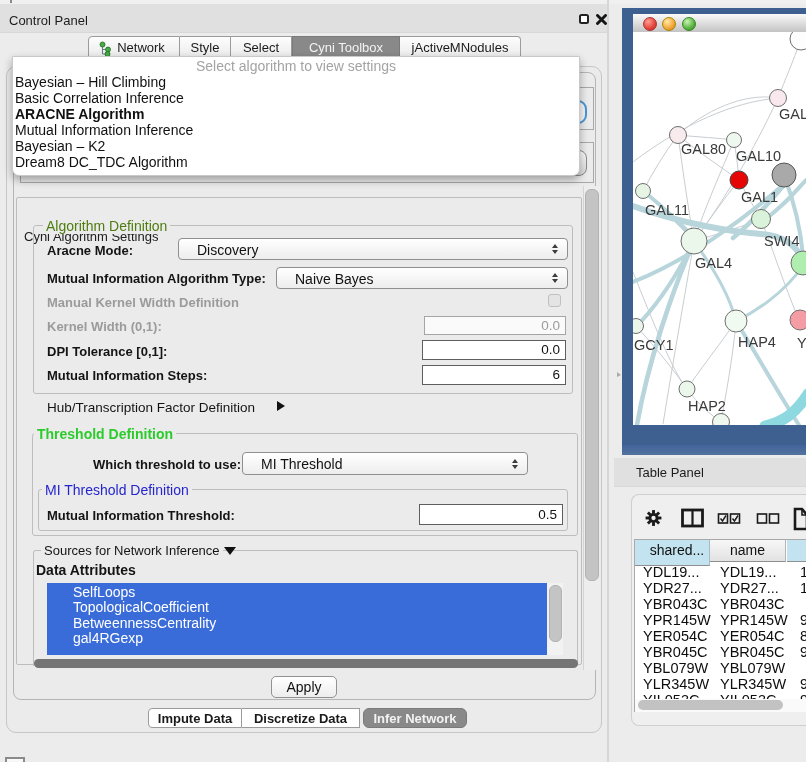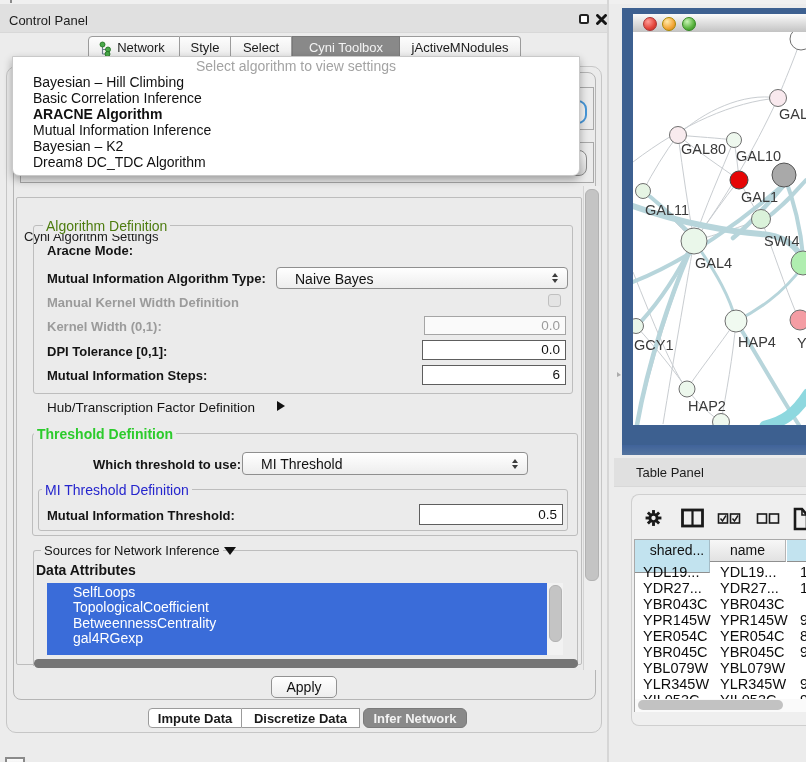--- a/index.html
+++ b/index.html
@@ -67,20 +67,27 @@
   <div class="abs" style="left:16px;top:197px;width:566px;height:468px;border:1px solid #bdbdbd;border-radius:2px;box-sizing:border-box;"></div>
   <div class="gtitle" style="left:21px;top:189px;color:#202020;font-size:13px;margin-top:40px;">Cyni Algorithm Settings</div>
 
   <div class="abs" style="left:583px;top:186px;width:17px;height:484px;background:#ededed;border-left:1px solid #d4d4d4;box-sizing:border-box;"></div>
   <div class="scroll-thumb" style="left:585px;top:189px;width:12px;height:390px;"></div>
 
   <div class="grp" style="left:33px;top:225px;width:540px;height:169px;"></div>
   <div class="gtitle" style="left:43px;top:218px;color:#4d7c0f;">Algorithm Definition</div>
 
   <div class="lbl" style="left:47px;top:243px;">Aracne Mode:</div>
+  <div class="combo" style="left:178px;top:238px;width:390px;height:22px;">
+    <span class="ct">Discovery</span>
+    <div class="updn" style="top:5px;">
+        <div class="tu"></div>
+        <div class="td"></div>
+      </div>
+  </div>
 
   <div class="lbl" style="left:47px;top:271px;">Mutual Information Algorithm Type:</div>
   <div class="combo" style="left:276px;top:267px;width:292px;height:22px;">
     <span class="ct">Naive Bayes</span>
     <div class="updn" style="top:5px;">
         <div class="tu"></div>
         <div class="td"></div>
       </div>
   </div>
 
@@ -133,21 +140,21 @@
   <div class="abs" style="left:271px;top:676px;width:66px;height:22px;background:linear-gradient(#ffffff,#ededed);border:1px solid #929292;border-radius:5px;box-sizing:border-box;text-align:center;font-size:14px;color:#111;line-height:20px;">Apply</div>
 
   <div class="tab" style="left:148px;top:708px;width:94px;height:20px;border-radius:4px 0 0 4px;background:#fff;white-space:nowrap;"><span class="bold" style="line-height:20px;font-size:13px;">Impute Data</span></div>
   <div class="tab" style="left:242px;top:708px;width:118px;height:20px;border-left:none;background:#fff;white-space:nowrap;"><span class="bold" style="line-height:20px;font-size:13px;">Discretize Data</span></div>
   <div class="tab tabsel" style="left:363px;top:708px;width:104px;height:20px;border-radius:6px;white-space:nowrap;"><span class="bold" style="line-height:20px;font-size:13px;">Infer Network</span></div>
 
   <div class="abs" style="left:5px;top:757px;width:20px;height:16px;border:2px solid #8a8a8a;background:linear-gradient(#fcfcfc,#e0e0e0);box-sizing:border-box;"></div>
 
   <div class="abs" style="left:12px;top:56px;width:568px;height:120px;background:#fff;border:1px solid #c9c9c9;border-radius:0 0 7px 7px;box-shadow:0 4px 9px rgba(0,0,0,0.32);box-sizing:border-box;font-size:14px;color:#111;">
     <div style="text-align:center;color:#a3a3a3;margin-top:1px;">Select algorithm to view settings</div>
-    <div style="margin-left:20px;line-height:16.1px;margin-top:0px;">
+    <div style="margin-left:2px;line-height:16.1px;margin-top:0px;">
       Bayesian – Hill Climbing<br>
       Basic Correlation Inference<br>
       <span class="bold">ARACNE Algorithm</span><br>
       Mutual Information Inference<br>
       Bayesian – K2<br>
       Dream8 DC_TDC Algorithm
     </div>
   </div>
 
   <div class="abs" style="left:607px;top:0px;width:2px;height:762px;background:#d6d6d6;"></div>
@@ -276,21 +283,21 @@
       <rect x="112.5" y="8" width="9" height="9"></rect>
       <rect x="124.5" y="8" width="9" height="9"></rect>
     </g>
 
     <path d="M150,3 L157,3 L162,9 L162,23 L150,23 Z" fill="none" stroke="#1a1a1a" stroke-width="2.6"></path>
       <path d="M157,3 L157,9 L162,9" fill="none" stroke="#1a1a1a" stroke-width="1.6"></path>
   </svg>
 
   <div class="abs" style="left:634px;top:539px;width:172px;height:173px;background:#fff;border:1px solid #a9a9a9;border-right:none;box-sizing:border-box;font-size:14.5px;">
 
-    <div class="abs" style="left:0;top:0;width:75px;height:33px;background:#c2e3ef;border-right:1px solid #a5bcc6;border-bottom:1px solid #8f8f8f;box-sizing:border-box;text-align:center;text-indent:10px;line-height:21px;color:#111;font-size:14px;">shared...</div>
+    <div class="abs" style="left:0;top:0;width:75px;height:26px;background:#c2e3ef;border-right:1px solid #a5bcc6;border-bottom:1px solid #8f8f8f;box-sizing:border-box;text-align:center;text-indent:10px;line-height:21px;color:#111;font-size:14px;">shared...</div>
     <div class="abs" style="left:75px;top:0;width:76px;height:22px;background:linear-gradient(#f7f7f7,#e2e2e2);border-right:1px solid #b5b5b5;border-bottom:1px solid #8f8f8f;box-sizing:border-box;text-align:center;line-height:21px;color:#111;font-size:14px;">name</div>
     <div class="abs" style="left:152px;top:0;width:20px;height:22px;background:#c2e3ef;border-bottom:1px solid #8f8f8f;box-sizing:border-box;"></div>
 
     <div class="abs" style="left:8px;top:24px;line-height:16px;color:#0d0d0d;">YDL19...<br>YDR27...<br>YBR043C<br>YPR145W<br>YER054C<br>YBR045C<br>YBL079W<br>YLR345W<br>YIL053C</div>
     <div class="abs" style="left:85px;top:24px;line-height:16px;color:#0d0d0d;">YDL19...<br>YDR27...<br>YBR043C<br>YPR145W<br>YER054C<br>YBR045C<br>YBL079W<br>YLR345W<br>YIL053C</div>
     <div class="abs" style="left:165px;top:24px;line-height:16px;color:#0d0d0d;">13<br>12<br>&nbsp;<br>9.<br>8.<br>9.<br>&nbsp;<br>9.<br>9.</div>
 
     <div class="abs" style="left:0px;top:159px;width:172px;height:13px;background:#fafafa;"></div>
     <div class="abs" style="left:3px;top:160px;width:145px;height:10px;background:#c2c2c2;border-radius:5px;"></div>
   </div>

